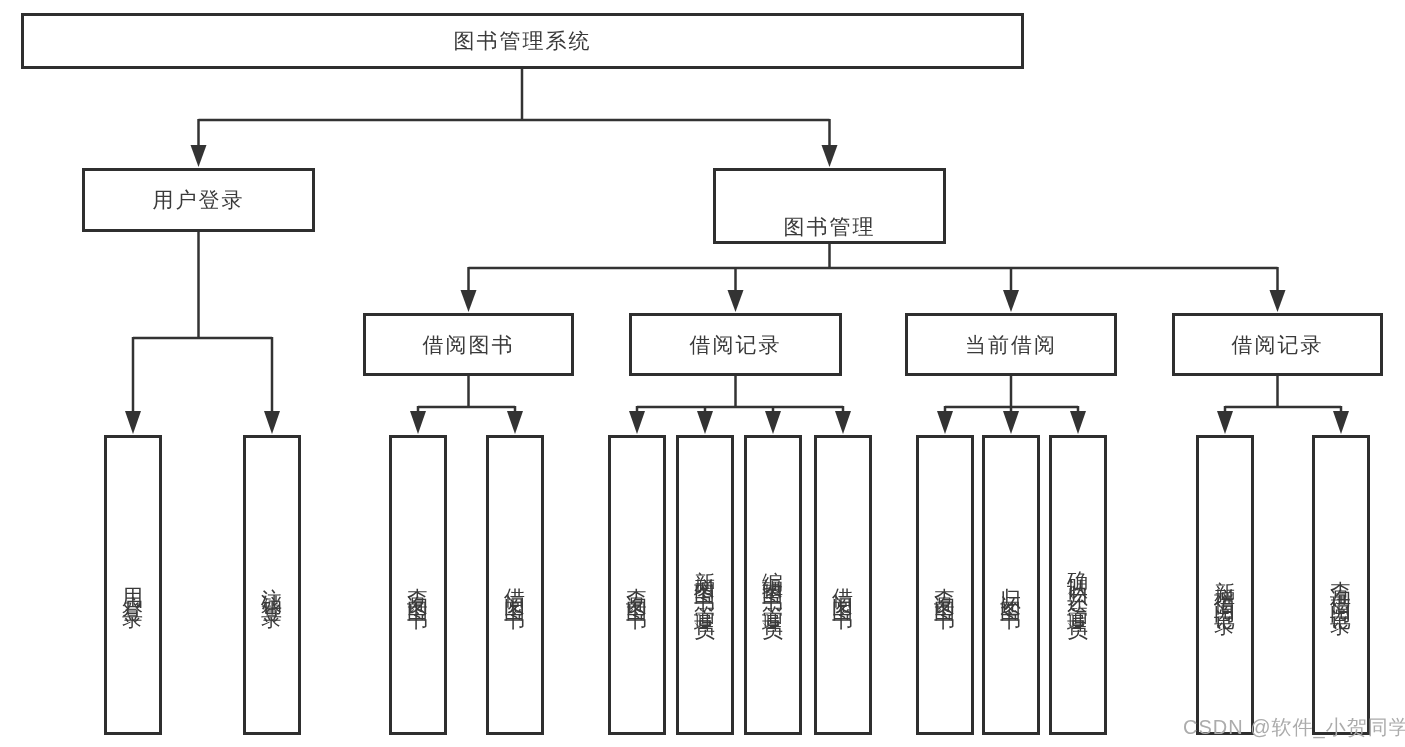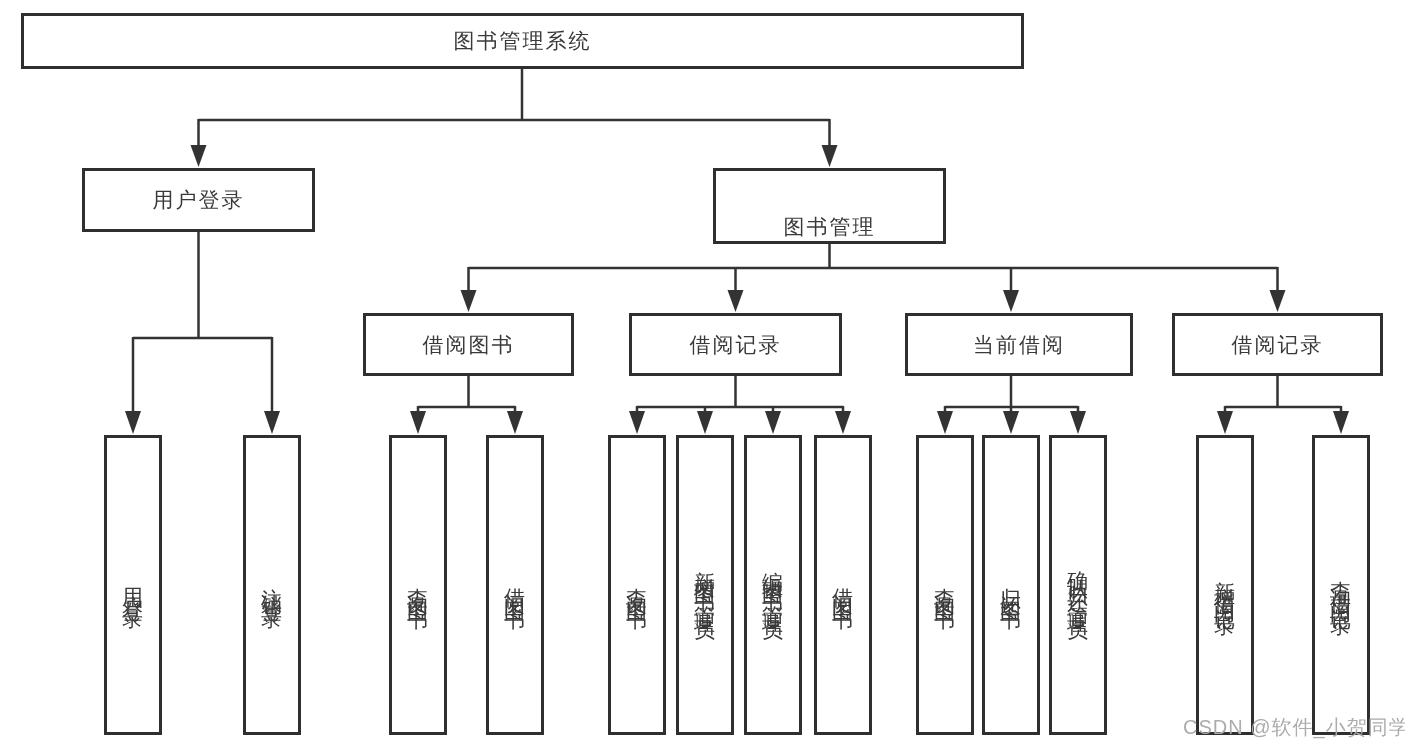--- a/index.html
+++ b/index.html
@@ -147,21 +147,21 @@
   <div class="box" style="left:713px;top:168px;width:233px;height:76px;align-items:flex-end;">
     <span class="hlabel">图书管理</span>
   </div>
 
   <div class="box" style="left:363px;top:313px;width:211px;height:63px;">
     <span class="hlabel">借阅图书</span>
   </div>
   <div class="box" style="left:629px;top:313px;width:213px;height:63px;">
     <span class="hlabel">借阅记录</span>
   </div>
-  <div class="box" style="left:905px;top:313px;width:228px;height:63px;">
+  <div class="box" style="left:905px;top:313px;width:212px;height:63px;">
     <span class="hlabel">当前借阅</span>
   </div>
   <div class="box" style="left:1172px;top:313px;width:211px;height:63px;text-align:right;">
     <span class="hlabel">借阅记录</span>
   </div>
 
   <div class="box leaf" style="left:104px;">
     <span class="vtext">用户登录</span>
   </div>
   <div class="box leaf" style="left:243px;">

